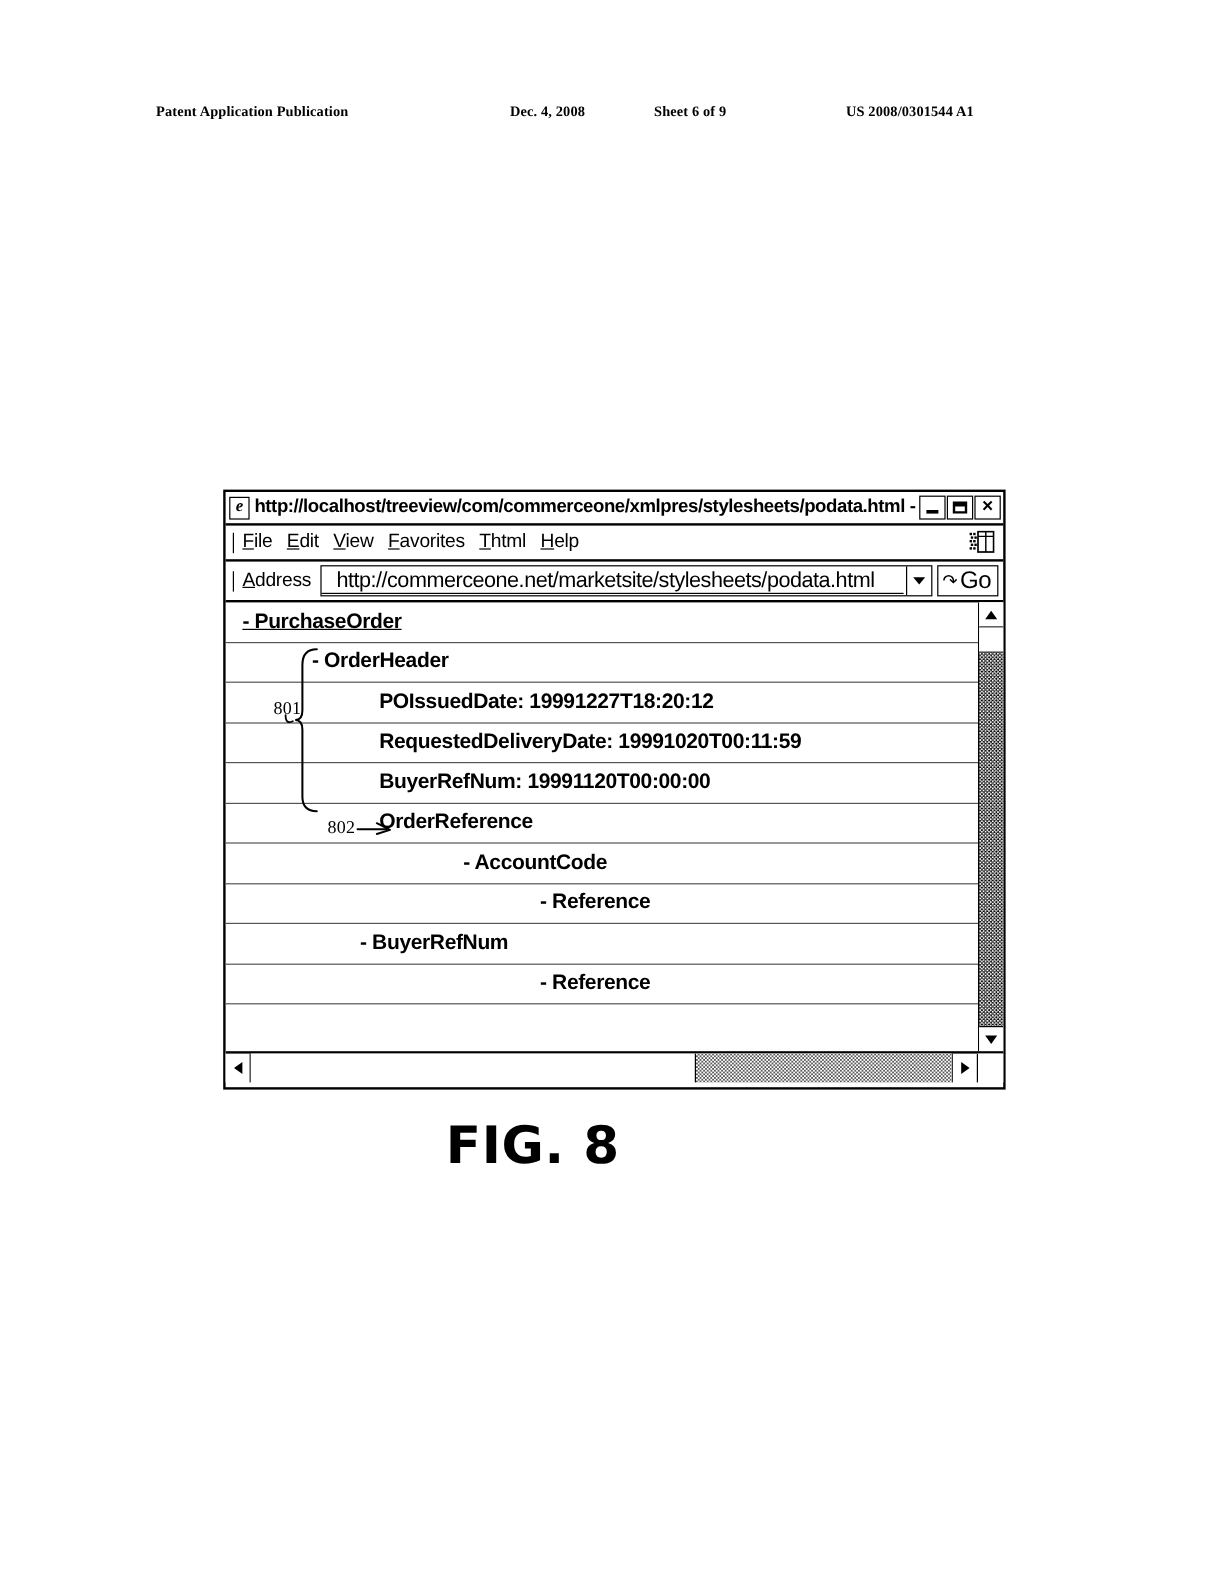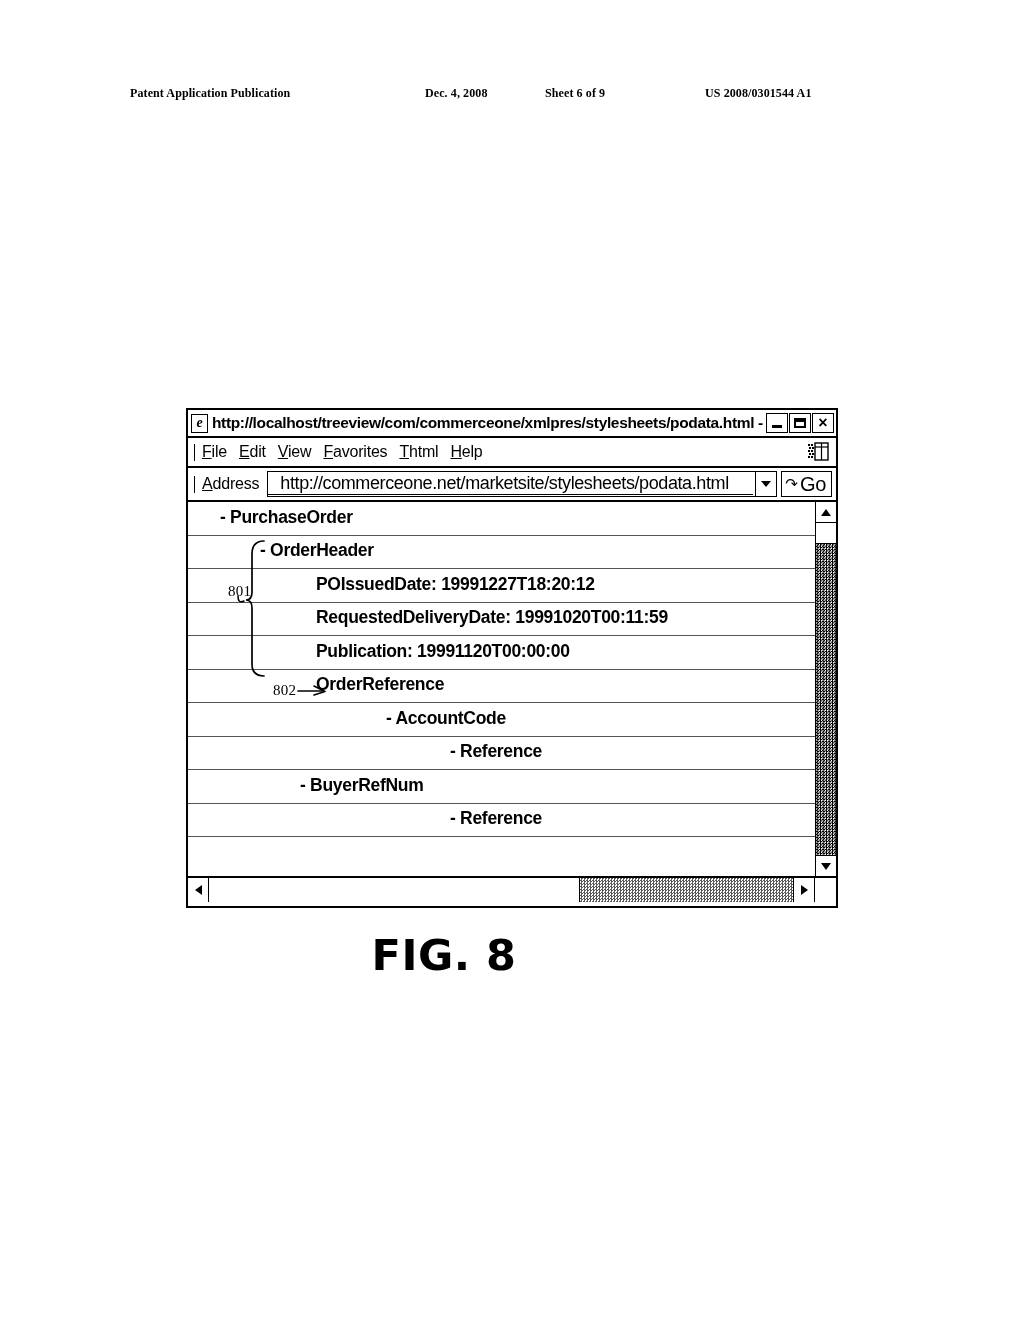--- a/index.html
+++ b/index.html
@@ -476,33 +476,33 @@
     <div class="go-button">
       <span class="go-arrow">↷</span>
       <span class="go-label">Go</span>
     </div>
   </div>
 
   <div class="content-area">
     <div class="tree-pane" id="tree-pane">
 
     <div class="tree-row">
-          <span class="tree-label" style="margin-left: 32px;">- PurchaseOrder</span>
+          <span class="tree-label" style="margin-left: 14px; text-decoration: underline;">- PurchaseOrder</span>
         </div>
         <div class="tree-row">
           <span class="tree-label" style="margin-left: 72px;">- OrderHeader</span>
         </div>
         <div class="tree-row">
           <span class="tree-label" style="margin-left: 128px;">POIssuedDate: 19991227T18:20:12</span>
         </div>
         <div class="tree-row">
           <span class="tree-label" style="margin-left: 128px;">RequestedDeliveryDate: 19991020T00:11:59</span>
         </div>
         <div class="tree-row">
-          <span class="tree-label" style="margin-left: 128px;">Publication: 19991120T00:00:00</span>
+          <span class="tree-label" style="margin-left: 128px;">BuyerRefNum: 19991120T00:00:00</span>
         </div>
         <div class="tree-row">
           <span class="tree-label" style="margin-left: 128px;">OrderReference</span>
         </div>
         <div class="tree-row">
           <span class="tree-label" style="margin-left: 198px;">- AccountCode</span>
         </div>
         <div class="tree-row">
           <span class="tree-label" style="margin-left: 262px;">- Reference</span>
         </div>

